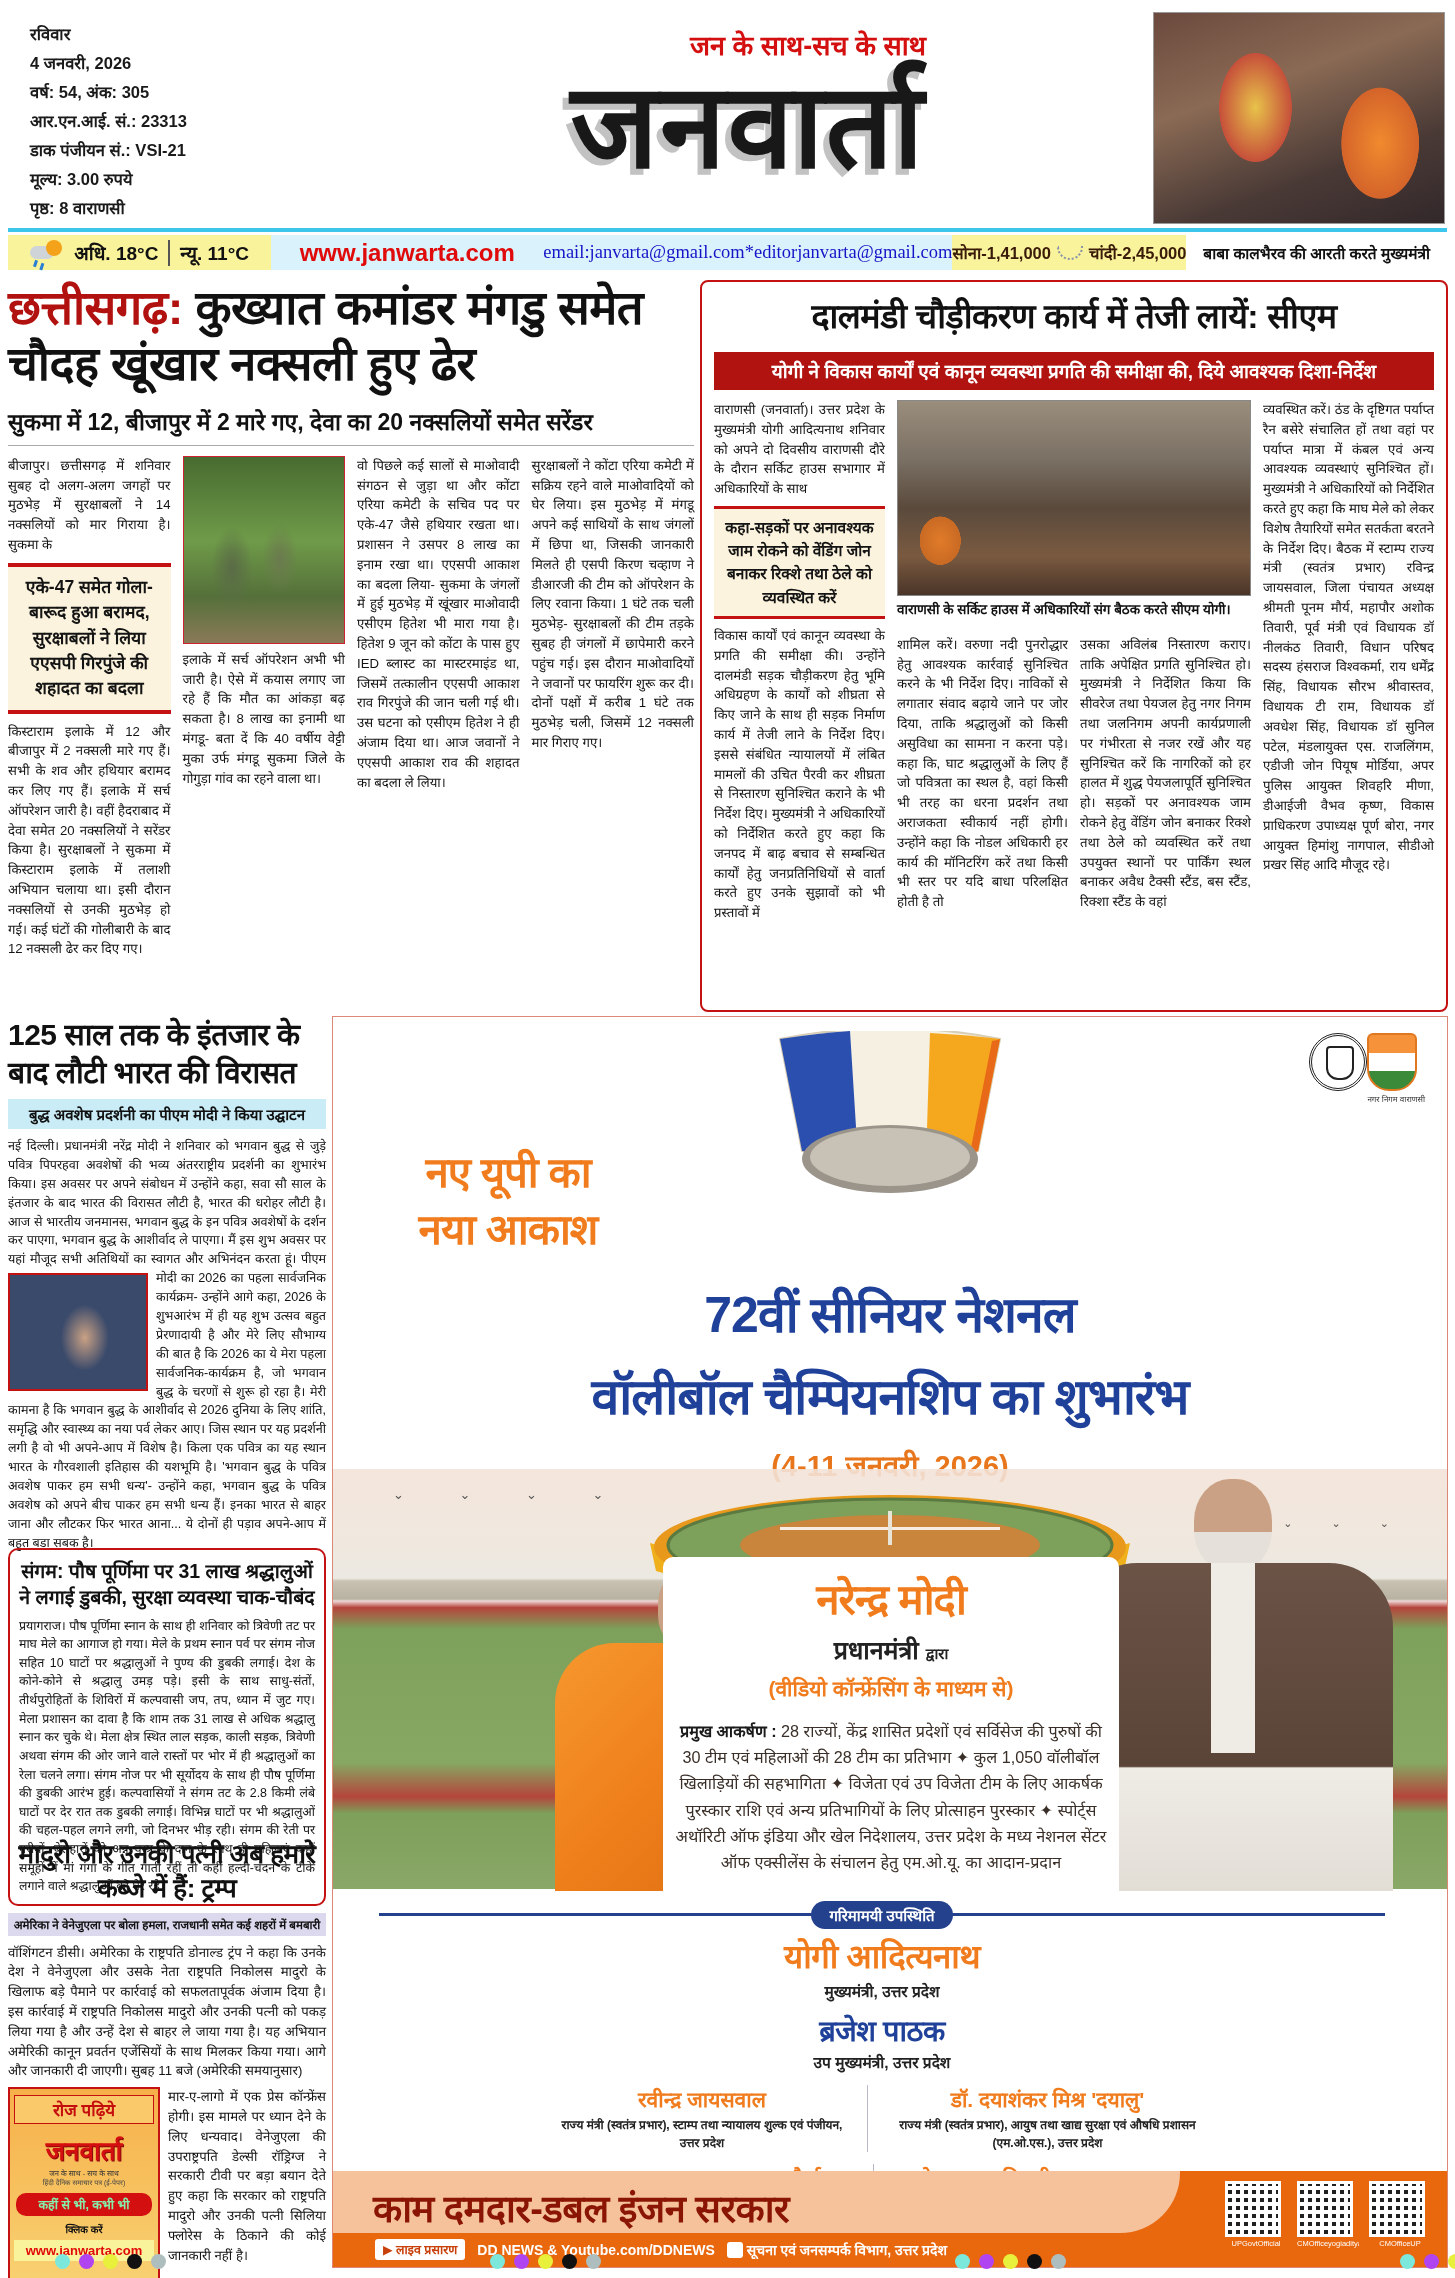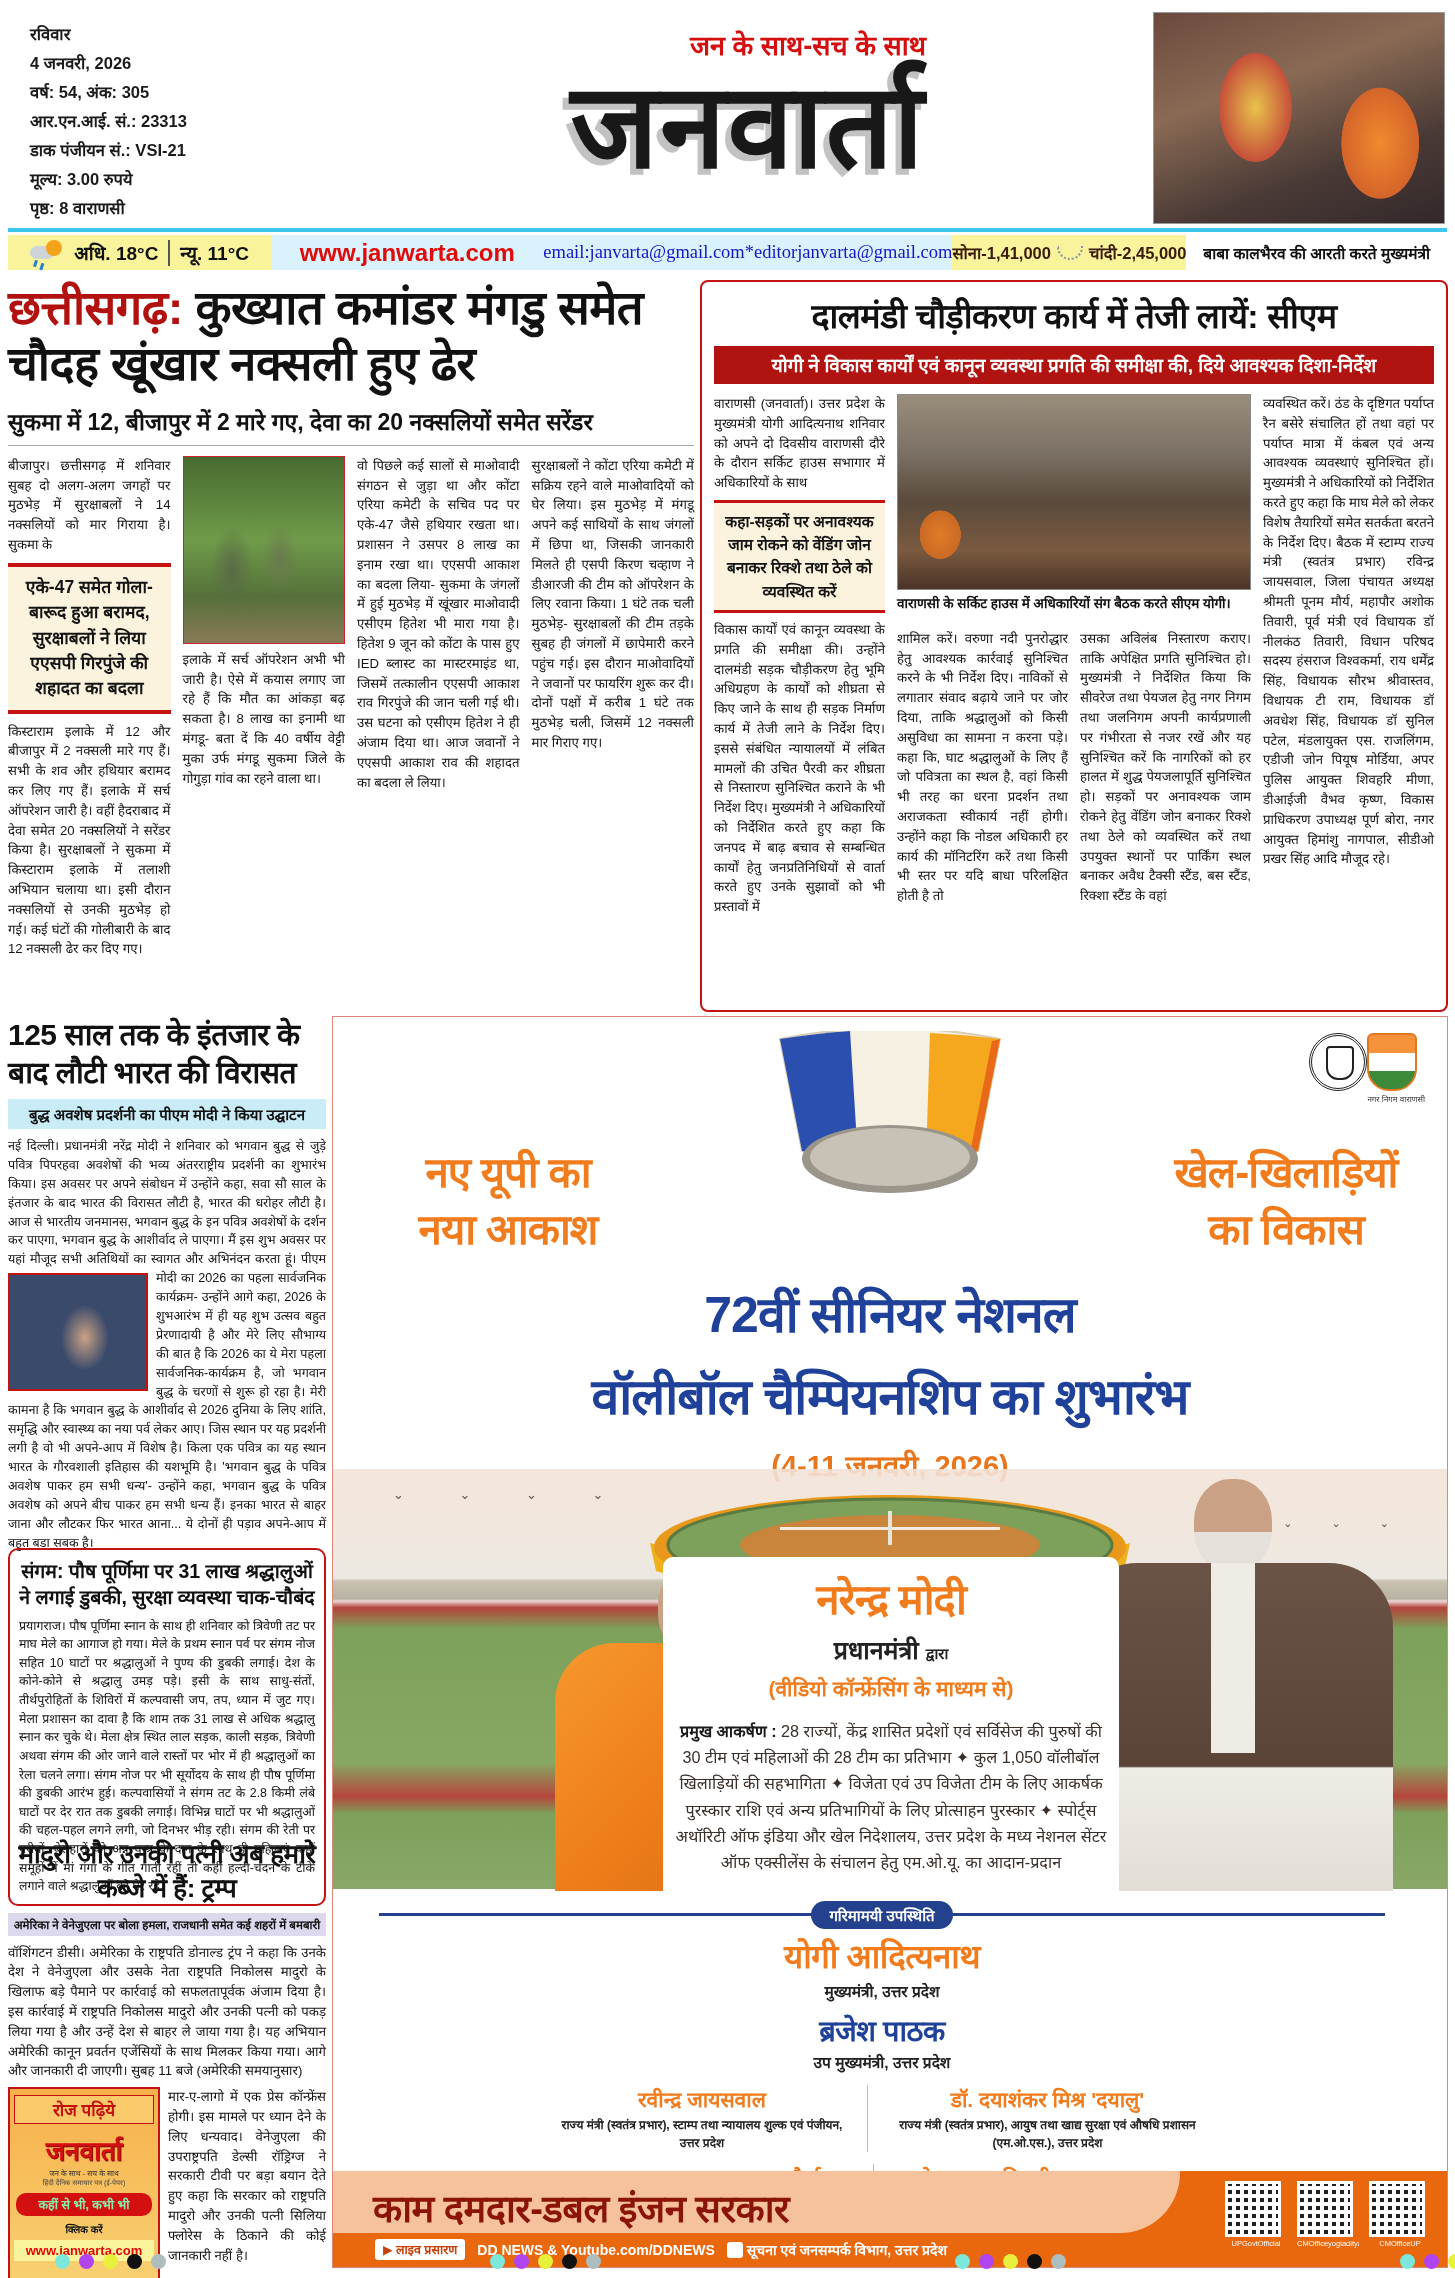--- a/index.html
+++ b/index.html
@@ -48,21 +48,21 @@
       background:
         radial-gradient(30px 60px at 30% 60%, #5a6b46 0%, transparent 70%),
         radial-gradient(26px 50px at 60% 55%, #6b7a4e 0%, transparent 70%),
         linear-gradient(180deg,#486b30 0%,#6f9b49 45%,#55703a 75%,#8a7a58 100%);}
 
   
   .cmbox{position:absolute;left:700px;top:280px;width:748px;height:732px;border:2px solid #c41212;
          border-radius:8px;padding:10px 12px;}
   .cmbox h1{margin:0;text-align:center;font-size:34px;font-weight:800;white-space:nowrap;letter-spacing:-0.5px;}
   .cm-redbar{background:#b11310;color:#fff;font-weight:800;font-size:19px;text-align:center;
-             padding:6px 4px;margin-top:8px;}
+             padding:6px 4px;margin-top:14px;}
   .cm-body{display:grid;grid-template-columns:repeat(4,1fr);gap:0 12px;margin-top:10px;}
   .cm-colA{grid-column:1;grid-row:1/3;}
   .cm-photoWrap{grid-column:2/4;grid-row:1;}
   .cm-colB{grid-column:2;grid-row:2;}
   .cm-colC{grid-column:3;grid-row:2;}
   .cm-colD{grid-column:4;grid-row:1/3;}
   .meet-photo{width:100%;height:196px;border:1px solid #888;
       background:
         radial-gradient(34px 40px at 12% 72%, #e07b28 0%, #c96a24 60%, transparent 61%),
         linear-gradient(180deg,#9a8d7c 0%,#7a7064 30%,#5a4a3c 55%,#7a5a40 80%,#4a3428 100%);}
@@ -312,24 +312,20 @@
         <path d="M252 10 Q258 9 260 8 L238 120 Q236 121 230 122 Z" fill="#e86a18"></path>
         <ellipse cx="150" cy="128" rx="88" ry="34" fill="#9a948a"></ellipse>
         <ellipse cx="150" cy="126" rx="80" ry="29" fill="#c8c2b6"></ellipse>
       </svg>
     </div>
 
     <div class="ad-slogan sl-left">
       <div>नए यूपी का</div>
       <div>नया आकाश</div>
     </div>
-    <div class="ad-slogan sl-right">
-      <div>खेल-खिलाड़ियों</div>
-      <div>का विकास</div>
-    </div>
 
     <div class="ad-titles">
       <div class="ad-t1">72वीं सीनियर नेशनल</div>
       <div class="ad-t2">वॉलीबॉल चैम्पियनशिप का शुभारंभ</div>
       <div class="ad-dates">(4-11 जनवरी, 2026)</div>
     </div>
 
     <div class="panorama"></div>
     <div class="birds">⌄ ⌄ ⌄ ⌄</div>
     <div class="birds2">⌄ ⌄ ⌄</div>

